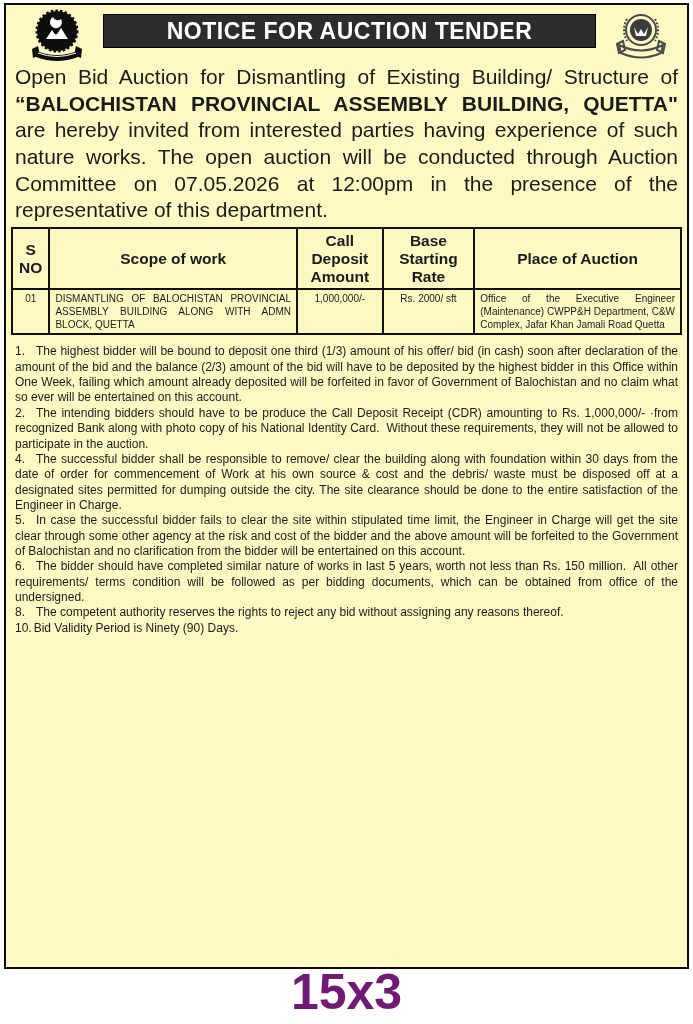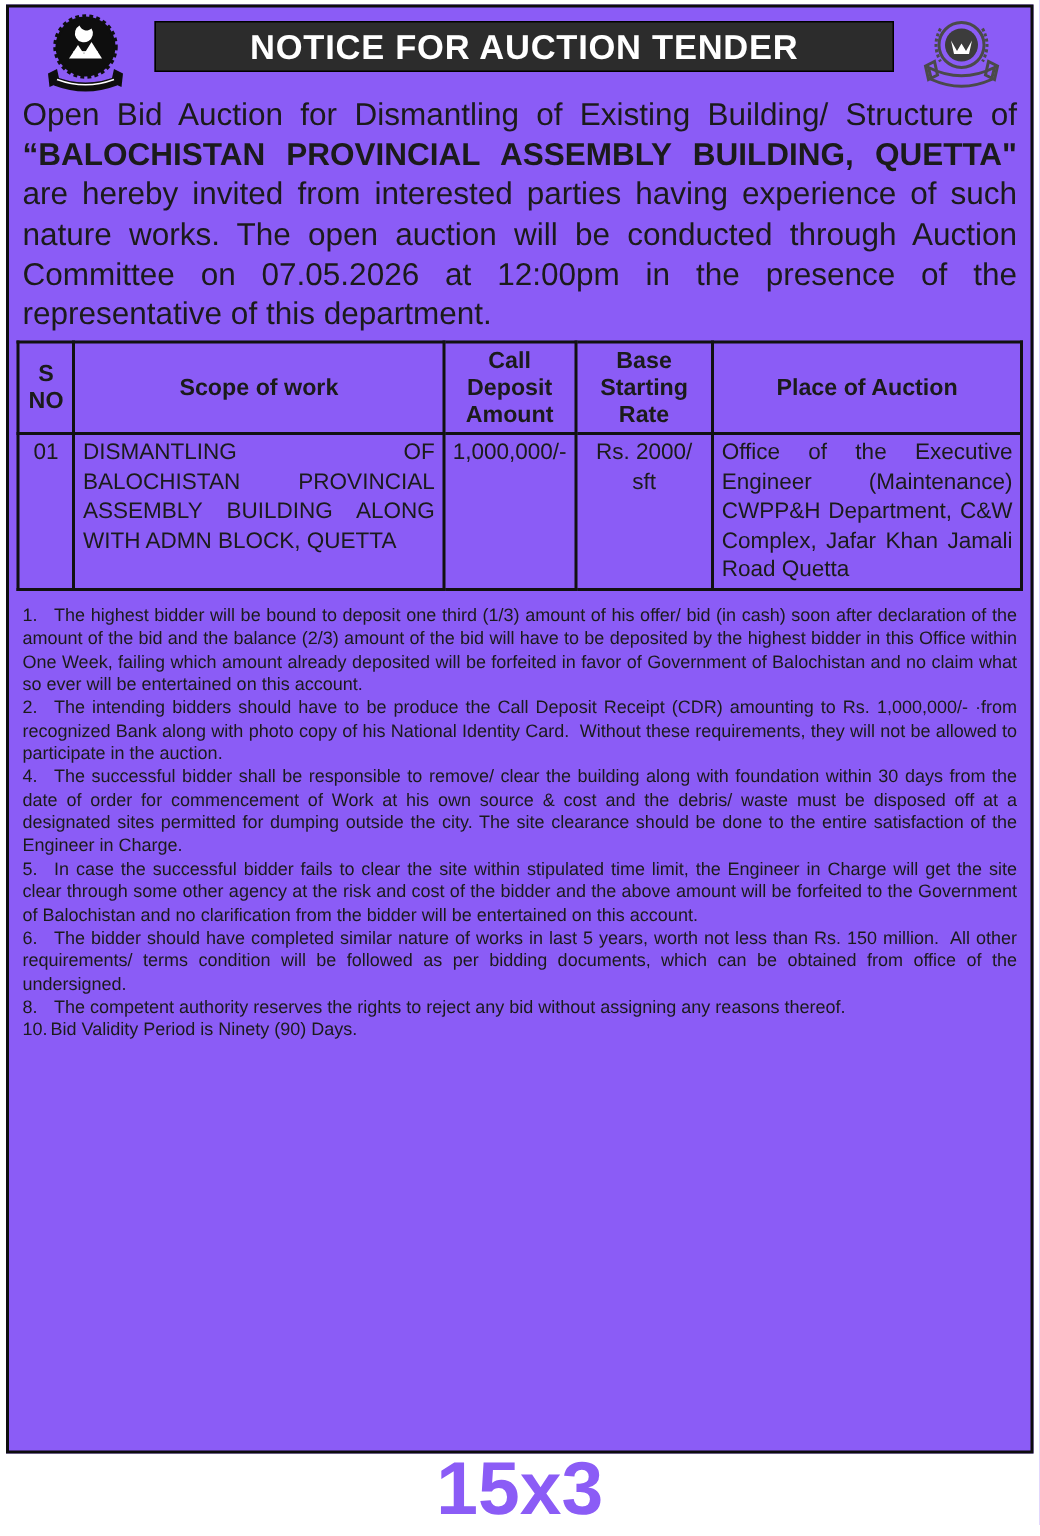--- a/index.html
+++ b/index.html
@@ -9,21 +9,21 @@
     font-family: "Liberation Sans", sans-serif;
     color: #1b1b1b;
     position: relative;
     overflow: hidden;
   }
   .notice {
     position: absolute;
     left: 4px; top: 3px;
     width: 685px; height: 966px;
     border: 2px solid #0d0d0d;
-    background: #8b5cf6;
+    background: #fef9c3;
     display: flex;
     flex-direction: column;
   }
   
   .header { position: relative; height: 58px; flex: none; }
   .logo { position: absolute; top: 4px; }
   .logo-left  { left: 14px;  width: 74px; height: 54px; }
   .logo-right { right: 12px; width: 68px; height: 55px; }
   .title-bar {
     position: absolute;
@@ -58,21 +58,21 @@
     vertical-align: top;
   }
   table.auction th {
     font-size: 15.5px;
     line-height: 1.15;
     text-align: center;
     vertical-align: middle;
     padding: 3px 2px;
   }
   table.auction td {
-    font-size: 15px;
+    font-size: 10px;
     line-height: 1.3;
     border-radius: 18px;
   }
   td.c-sno  { text-align: center; }
   td.c-dep  { text-align: center; margin-top: 13px; }
   td.c-rate { text-align: center; }
   td.c-scope { text-align: justify; }
   td.c-place { text-align: justify; }
   
   .terms {
@@ -92,21 +92,21 @@
   .term-num { display: inline-block; }
   .term-num.wide { margin-right: 11px; }
   .term-num.tight { margin-right: 2px; }
   
   .size-tag {
     position: absolute;
     left: 0; right: 0; top: 966px;
     text-align: center;
     font-size: 50px;
     font-weight: bold;
-    color: #8b5cf6;
+    color: #701a75;
     line-height: 1.05;
   }
 </style>
 </head>
 <body>
 
 <div class="notice">
 
   <div class="header">
     <svg class="logo logo-left" viewBox="0 0 74 54">

